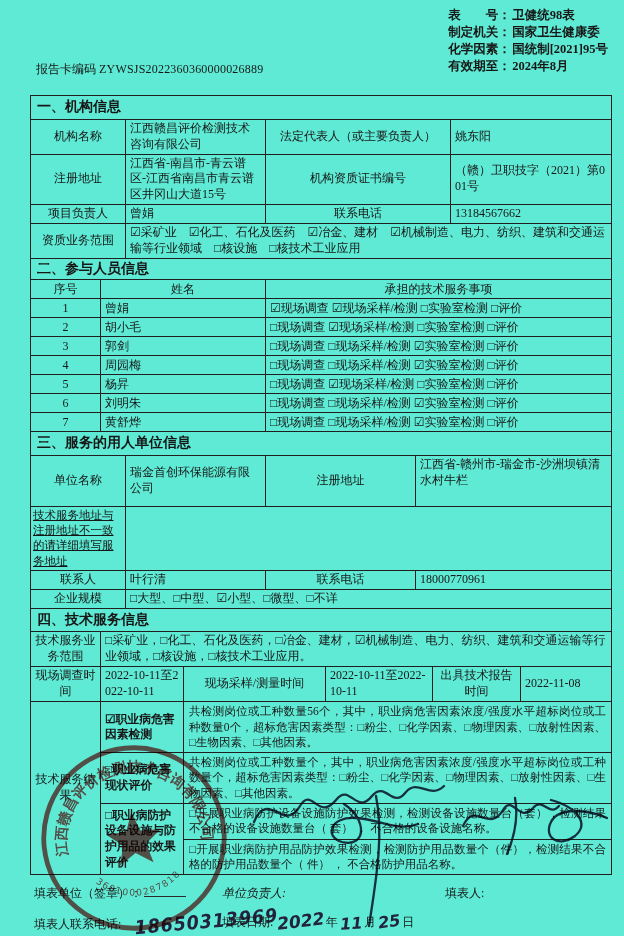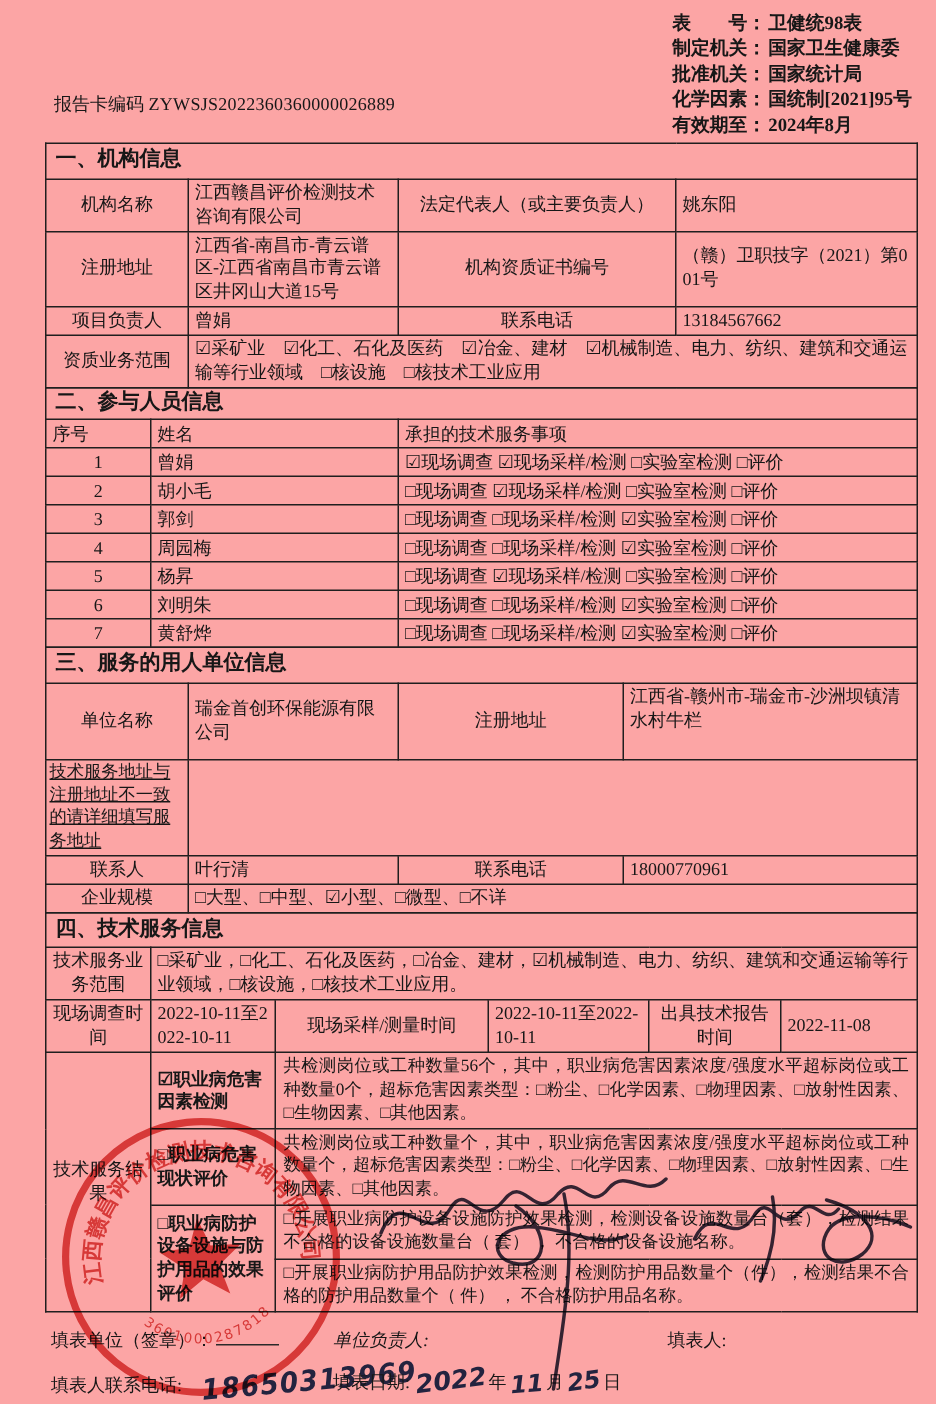--- a/index.html
+++ b/index.html
@@ -1,36 +1,36 @@
 <!DOCTYPE html>
 <html><head>
 <meta charset="utf-8">
 <style>
   html,body { margin:0; padding:0; background:#ffffff; }
   .page {
-    position:relative; width:624px; height:936px; background:#fca5a5;
+    position:relative; width:624px; height:936px; background:#5eead4;
     font-family:"Liberation Serif","DejaVu Serif",serif; color:#171717;
     overflow:hidden;
   }
   
   .hdr { position:relative; height:96px; }
   .meta { position:absolute; top:7px; right:16px; font-weight:bold; font-size:12.5px; line-height:17px; }
   .meta-row { display:flex; }
   .ml { min-width:64px; white-space:pre; }
   .report-code { position:absolute; left:36px; bottom:18px; font-size:12px; }
   .report-code .num { font-family:"Liberation Serif",serif; letter-spacing:.2px; }
   
   .tables { margin:0 13px 0 30px; }
   table.t { width:100%; border-collapse:collapse; table-layout:fixed; margin-top:-1px; font-size:12px; }
   .t td { border:1px solid #1f1f1f; padding:1px 4px; line-height:1.33; vertical-align:middle; word-break:break-all; }
   .sec { font-weight:bold; font-size:14px; padding:2px 6px !important; }
   .lab { text-align:center; }
   .val { text-align:left; }
   .small { font-size:11.5px; line-height:1.3; padding:1px 2px !important;text-decoration:underline; }
-  .thead td { }
+  .thead td { text-align:center; }
   .c-no { text-align:center; }
   .c-name { text-align:left; }
   .c-tasks { text-align:left; }
   .t2 td { line-height:16px; }
   .h48 td { height:48px; vertical-align:middle; }
   .desc { font-size:11.5px; line-height:1.3; padding:2px 5px !important; text-align:justify; }
   .cbcell { font-size:11.8px; line-height:1.35;font-weight:bold; }
   
   .footer { position:relative; margin:7px 13px 0 30px; font-size:12px; }
   .frow { position:relative; height:25px; }
@@ -61,24 +61,20 @@
 
   <div class="hdr">
     <div class="meta">
       <div class="meta-row">
           <span class="ml">表　　号：</span>
           <span class="mv">卫健统98表</span>
         </div>
       <div class="meta-row">
           <span class="ml">制定机关：</span>
           <span class="mv">国家卫生健康委</span>
-        </div>
-      <div class="meta-row">
-          <span class="ml">批准机关：</span>
-          <span class="mv">国家统计局</span>
         </div>
       <div class="meta-row">
           <span class="ml">化学因素：</span>
           <span class="mv">国统制[2021]95号</span>
         </div>
       <div class="meta-row">
           <span class="ml">有效期至：</span>
           <span class="mv">2024年8月</span>
         </div>
     </div>

